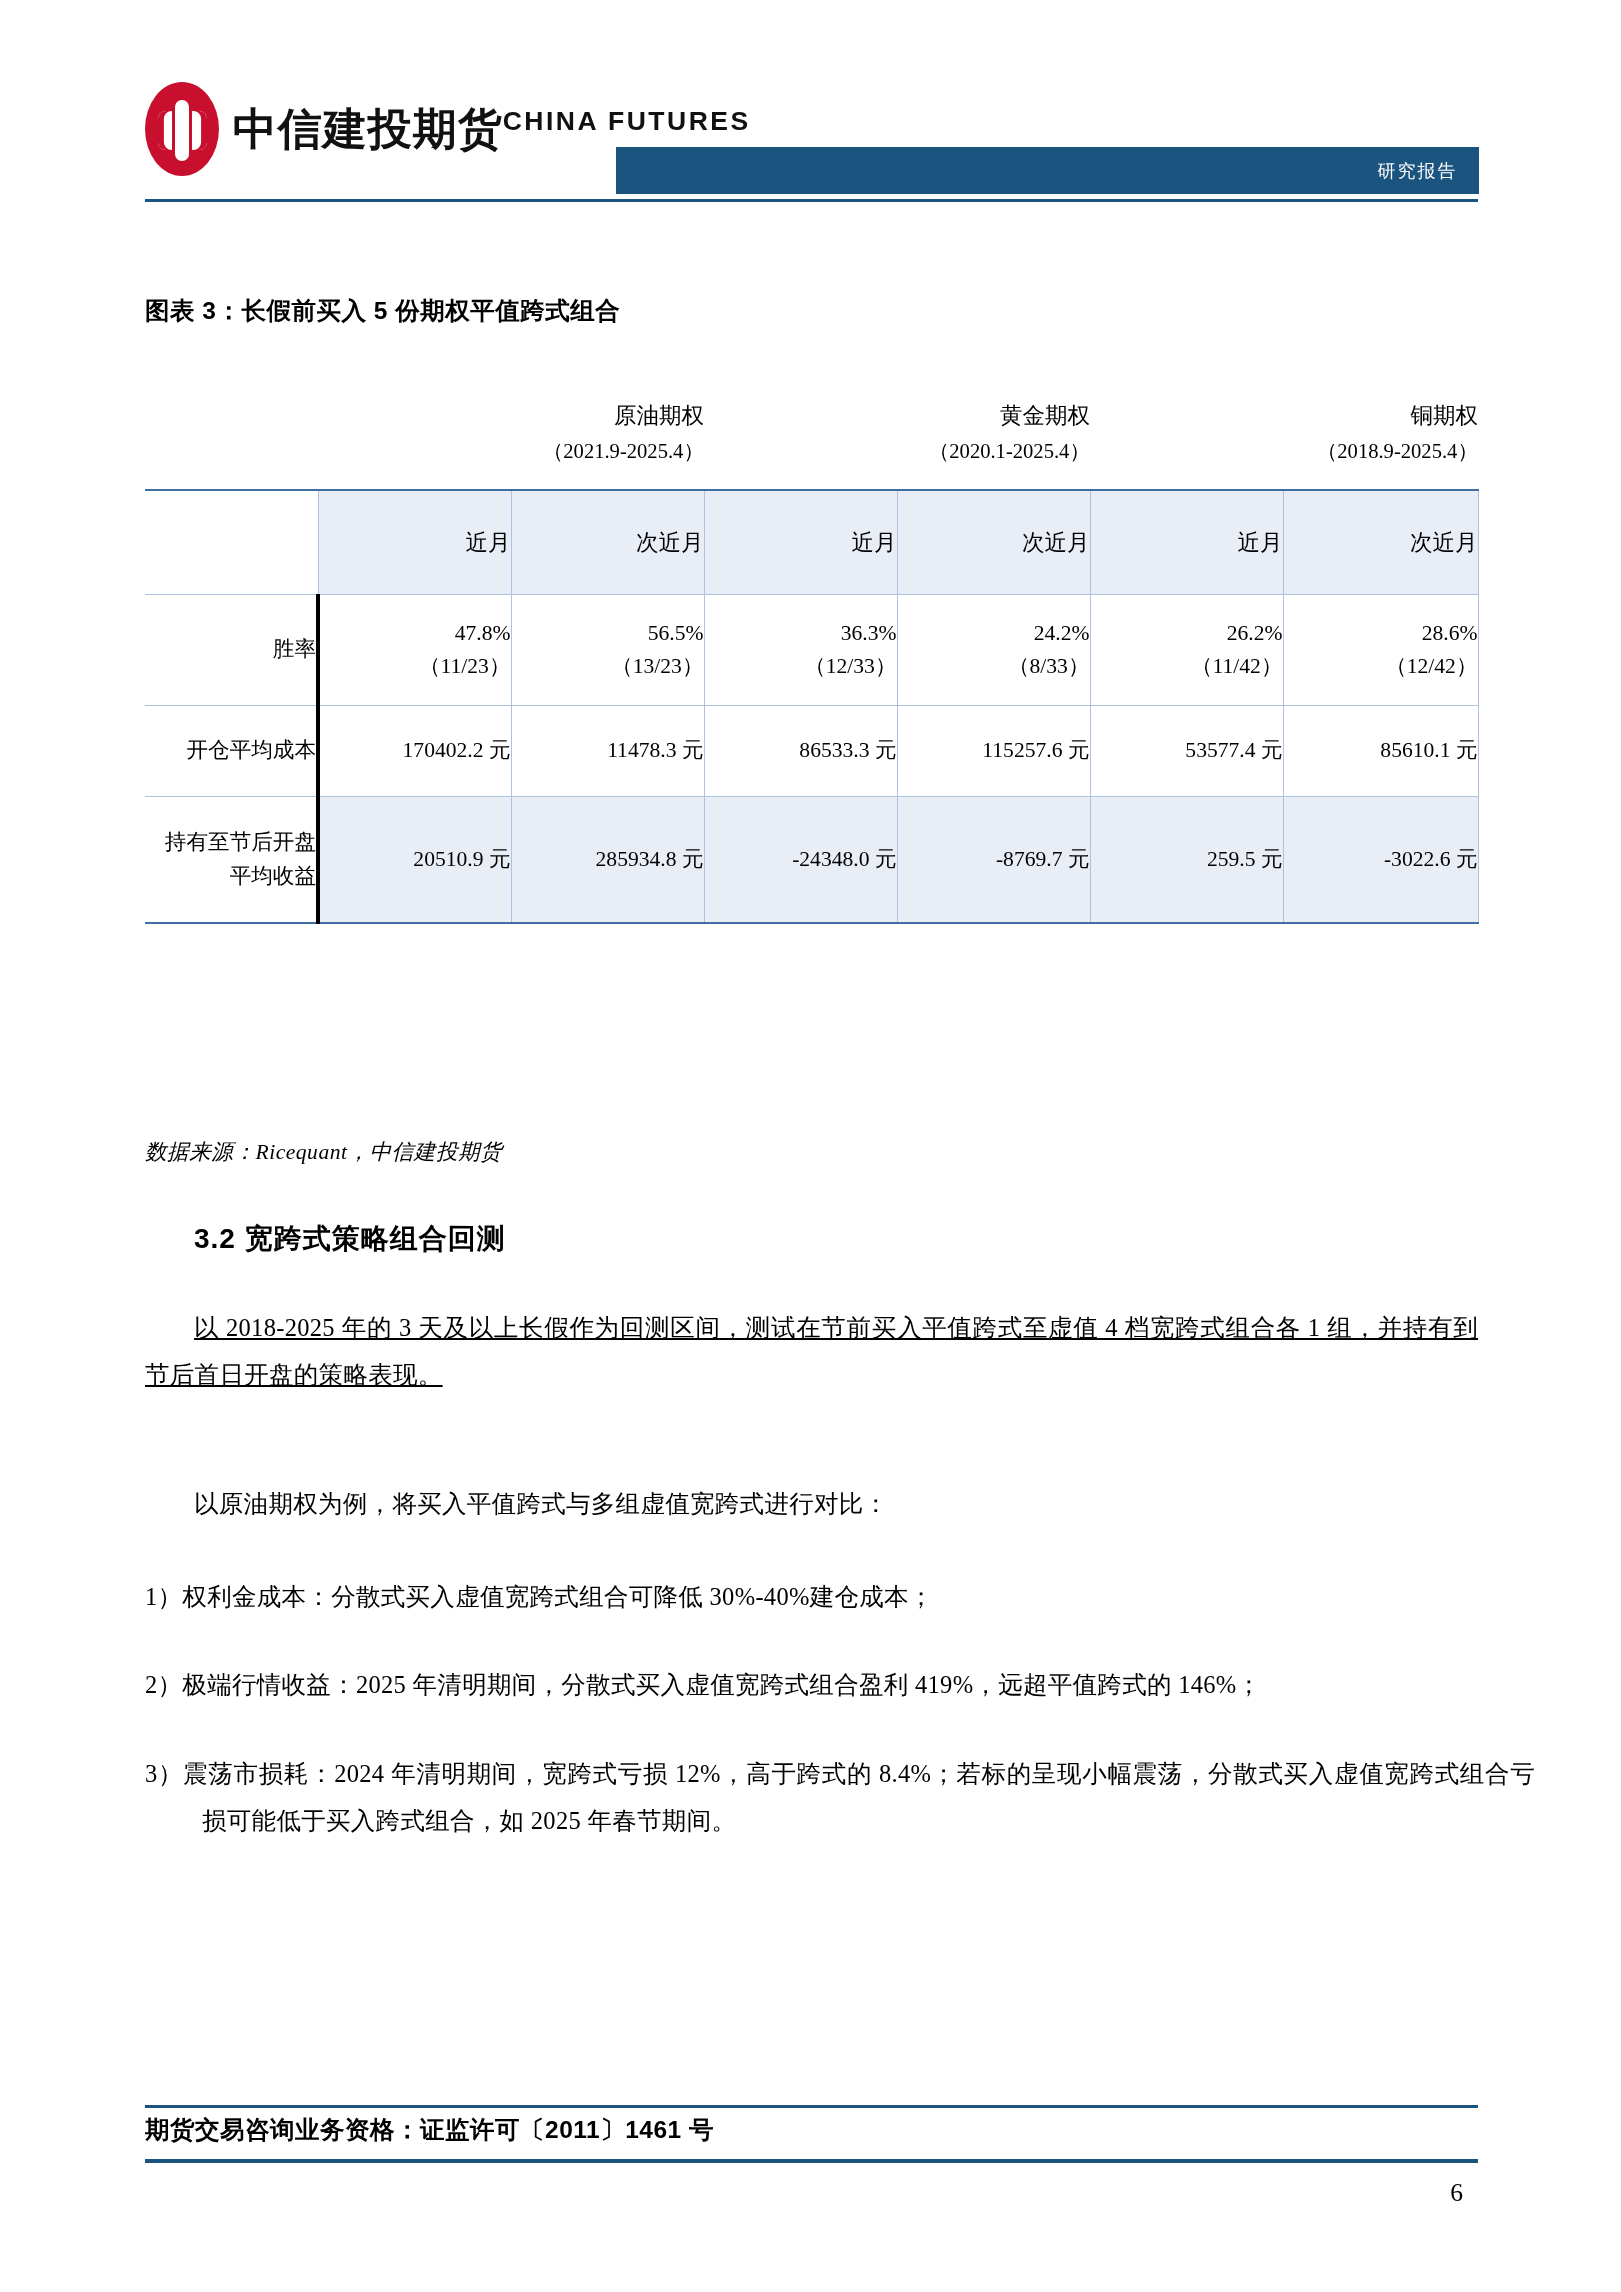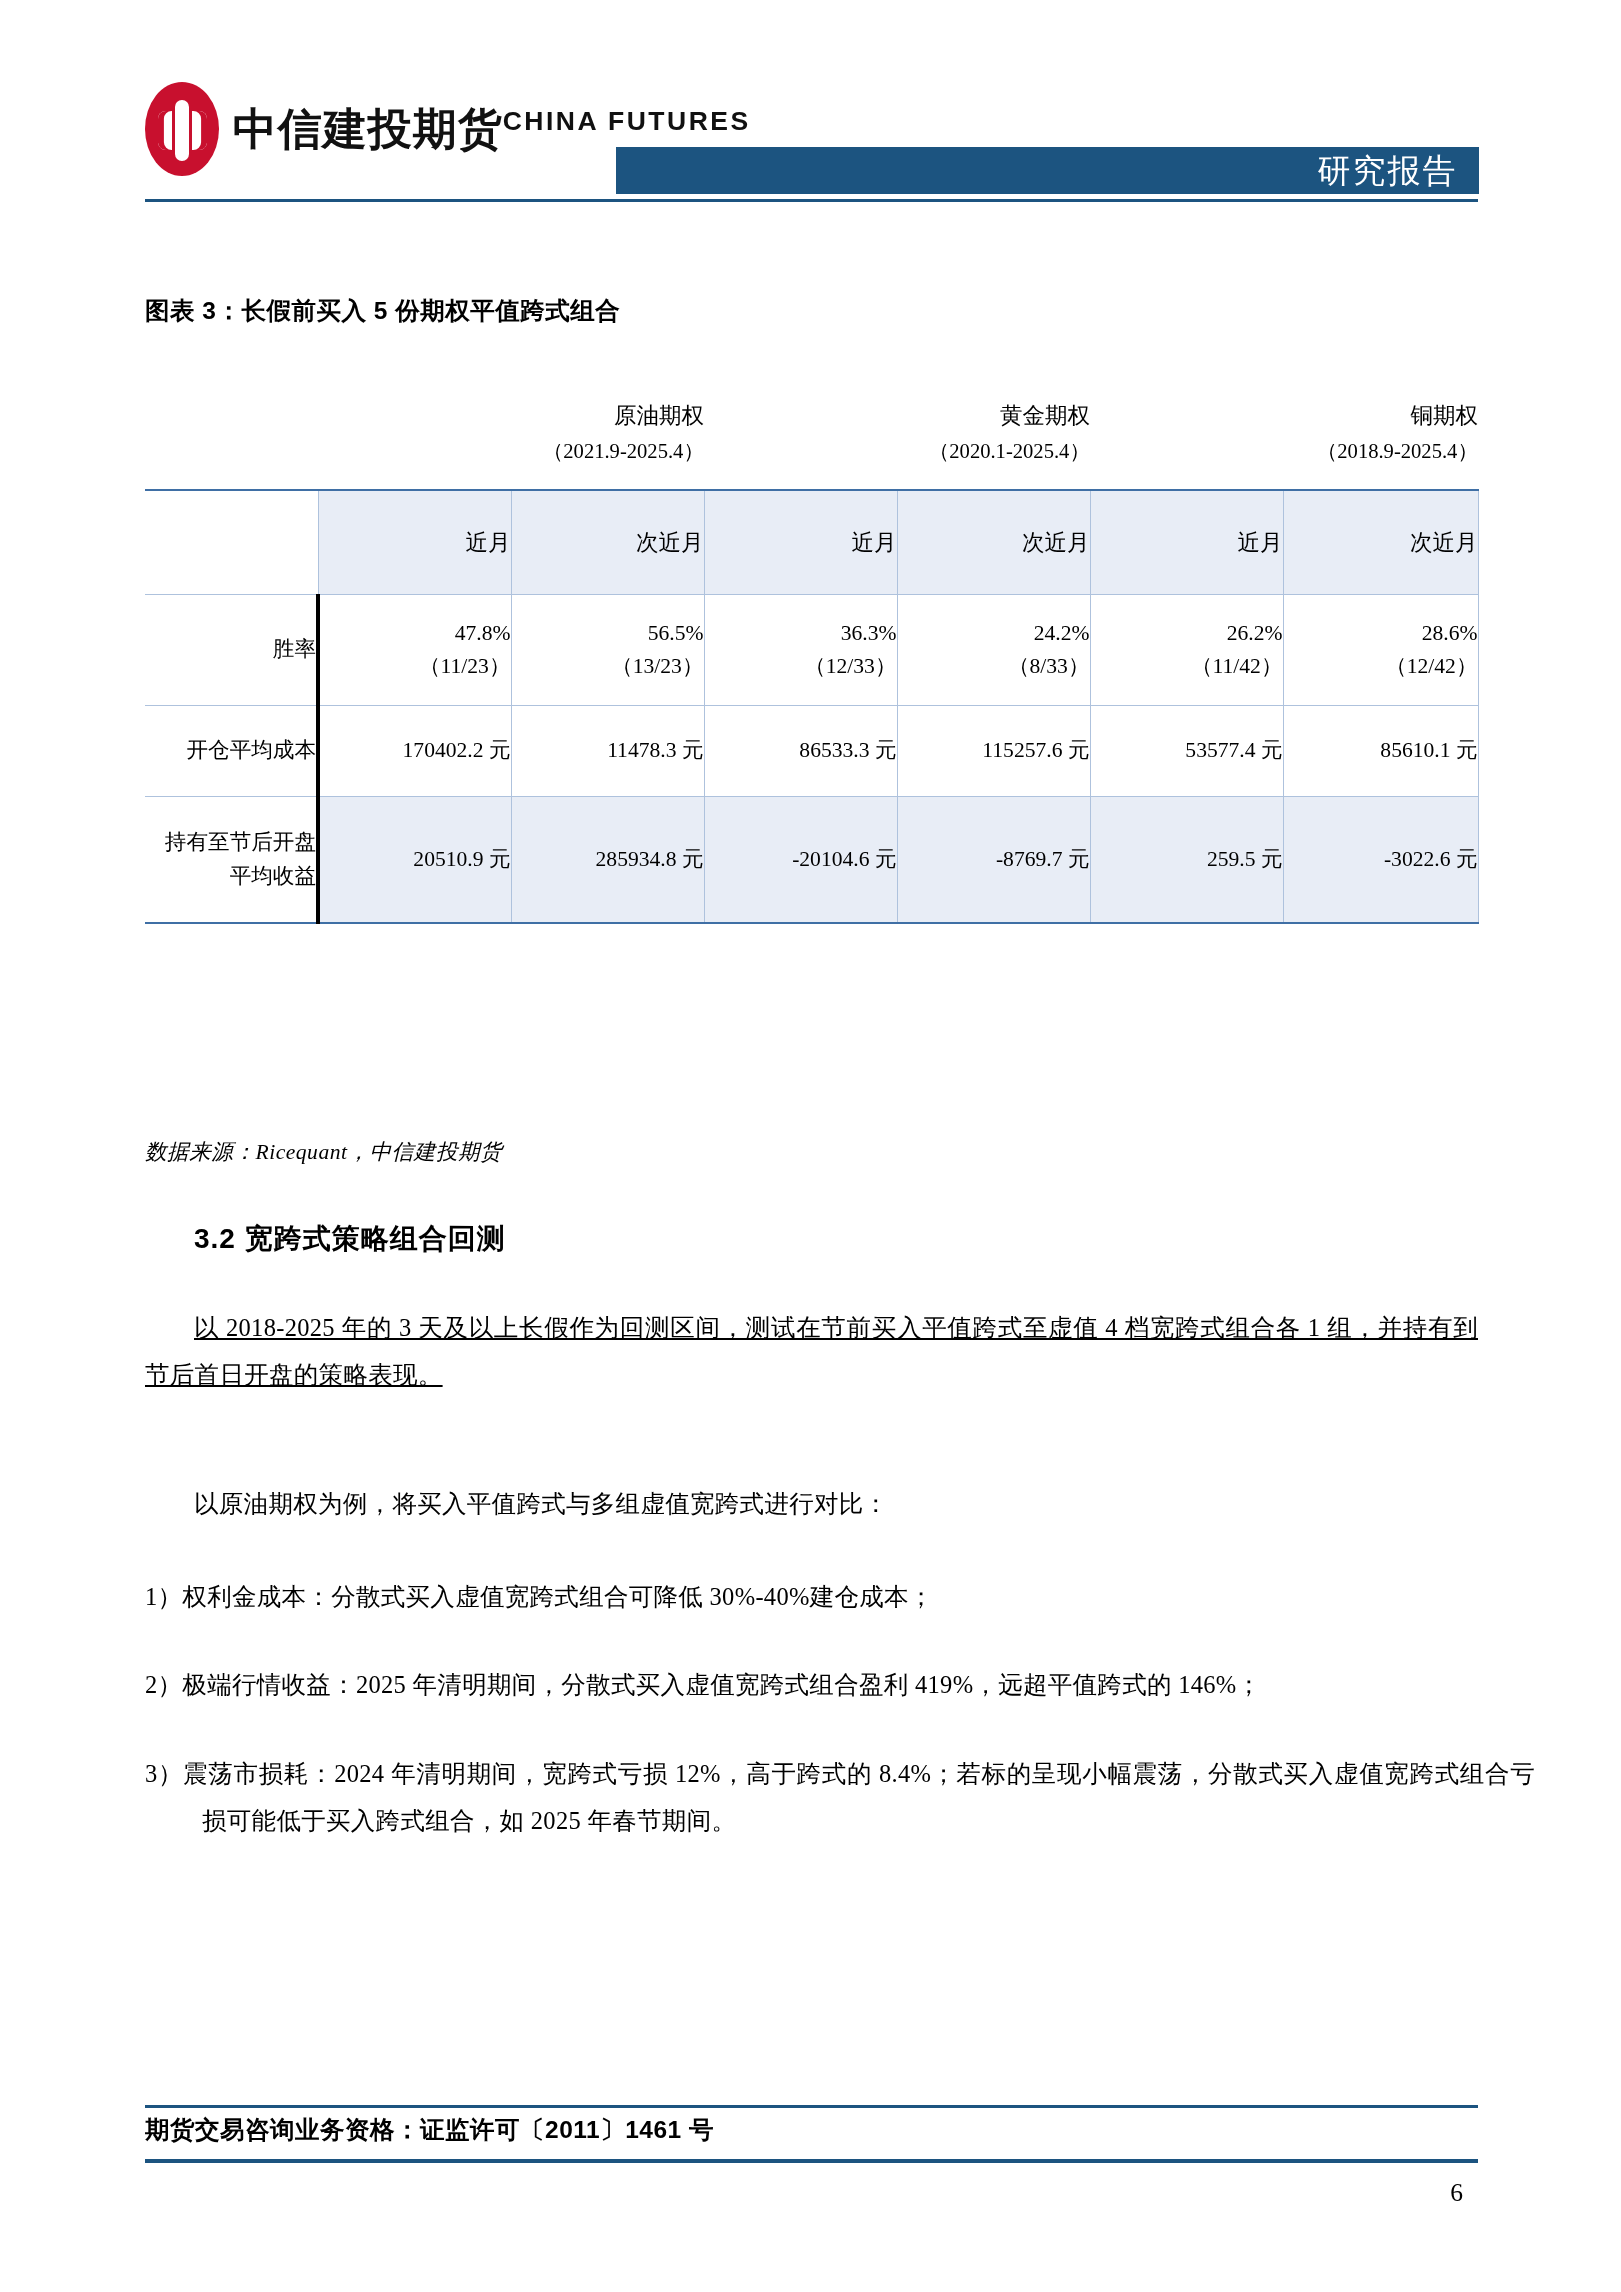--- a/index.html
+++ b/index.html
@@ -99,21 +99,21 @@
     height: 47px;
     background: #1C5480;
   }
   .header-band-label {
     position: absolute;
     right: 21.6px;
     top: 50%;
     transform: translateY(-50%);
     color: #ffffff;
     font-family: Liberation Mono, monospace;
-    font-size: 33px;
+    font-size: 18px;
     letter-spacing: 2px;
     white-space: nowrap;
   }
   .header-rule {
     position: absolute;
     left: 145px;
     top: 199px;
     width: 1333px;
     height: 2.9px;
     background: #1C5480;
@@ -388,21 +388,21 @@
             <td>86533.3 元</td>
             <td>115257.6 元</td>
             <td>53577.4 元</td>
             <td>85610.1 元</td>
           </tr>
 
           <tr class="datarow shade r4 last">
             <td class="stub">持有至节后开盘平均收益</td>
             <td>20510.9 元</td>
             <td>285934.8 元</td>
-            <td>-20104.6 元</td>
+            <td>-24348.0 元</td>
             <td>-8769.7 元</td>
             <td>259.5 元</td>
             <td>-3022.6 元</td>
           </tr>
         </tbody>
       </table>
     </div>
 
     <div class="source-note">数据来源：Ricequant，中信建投期货</div>
 

